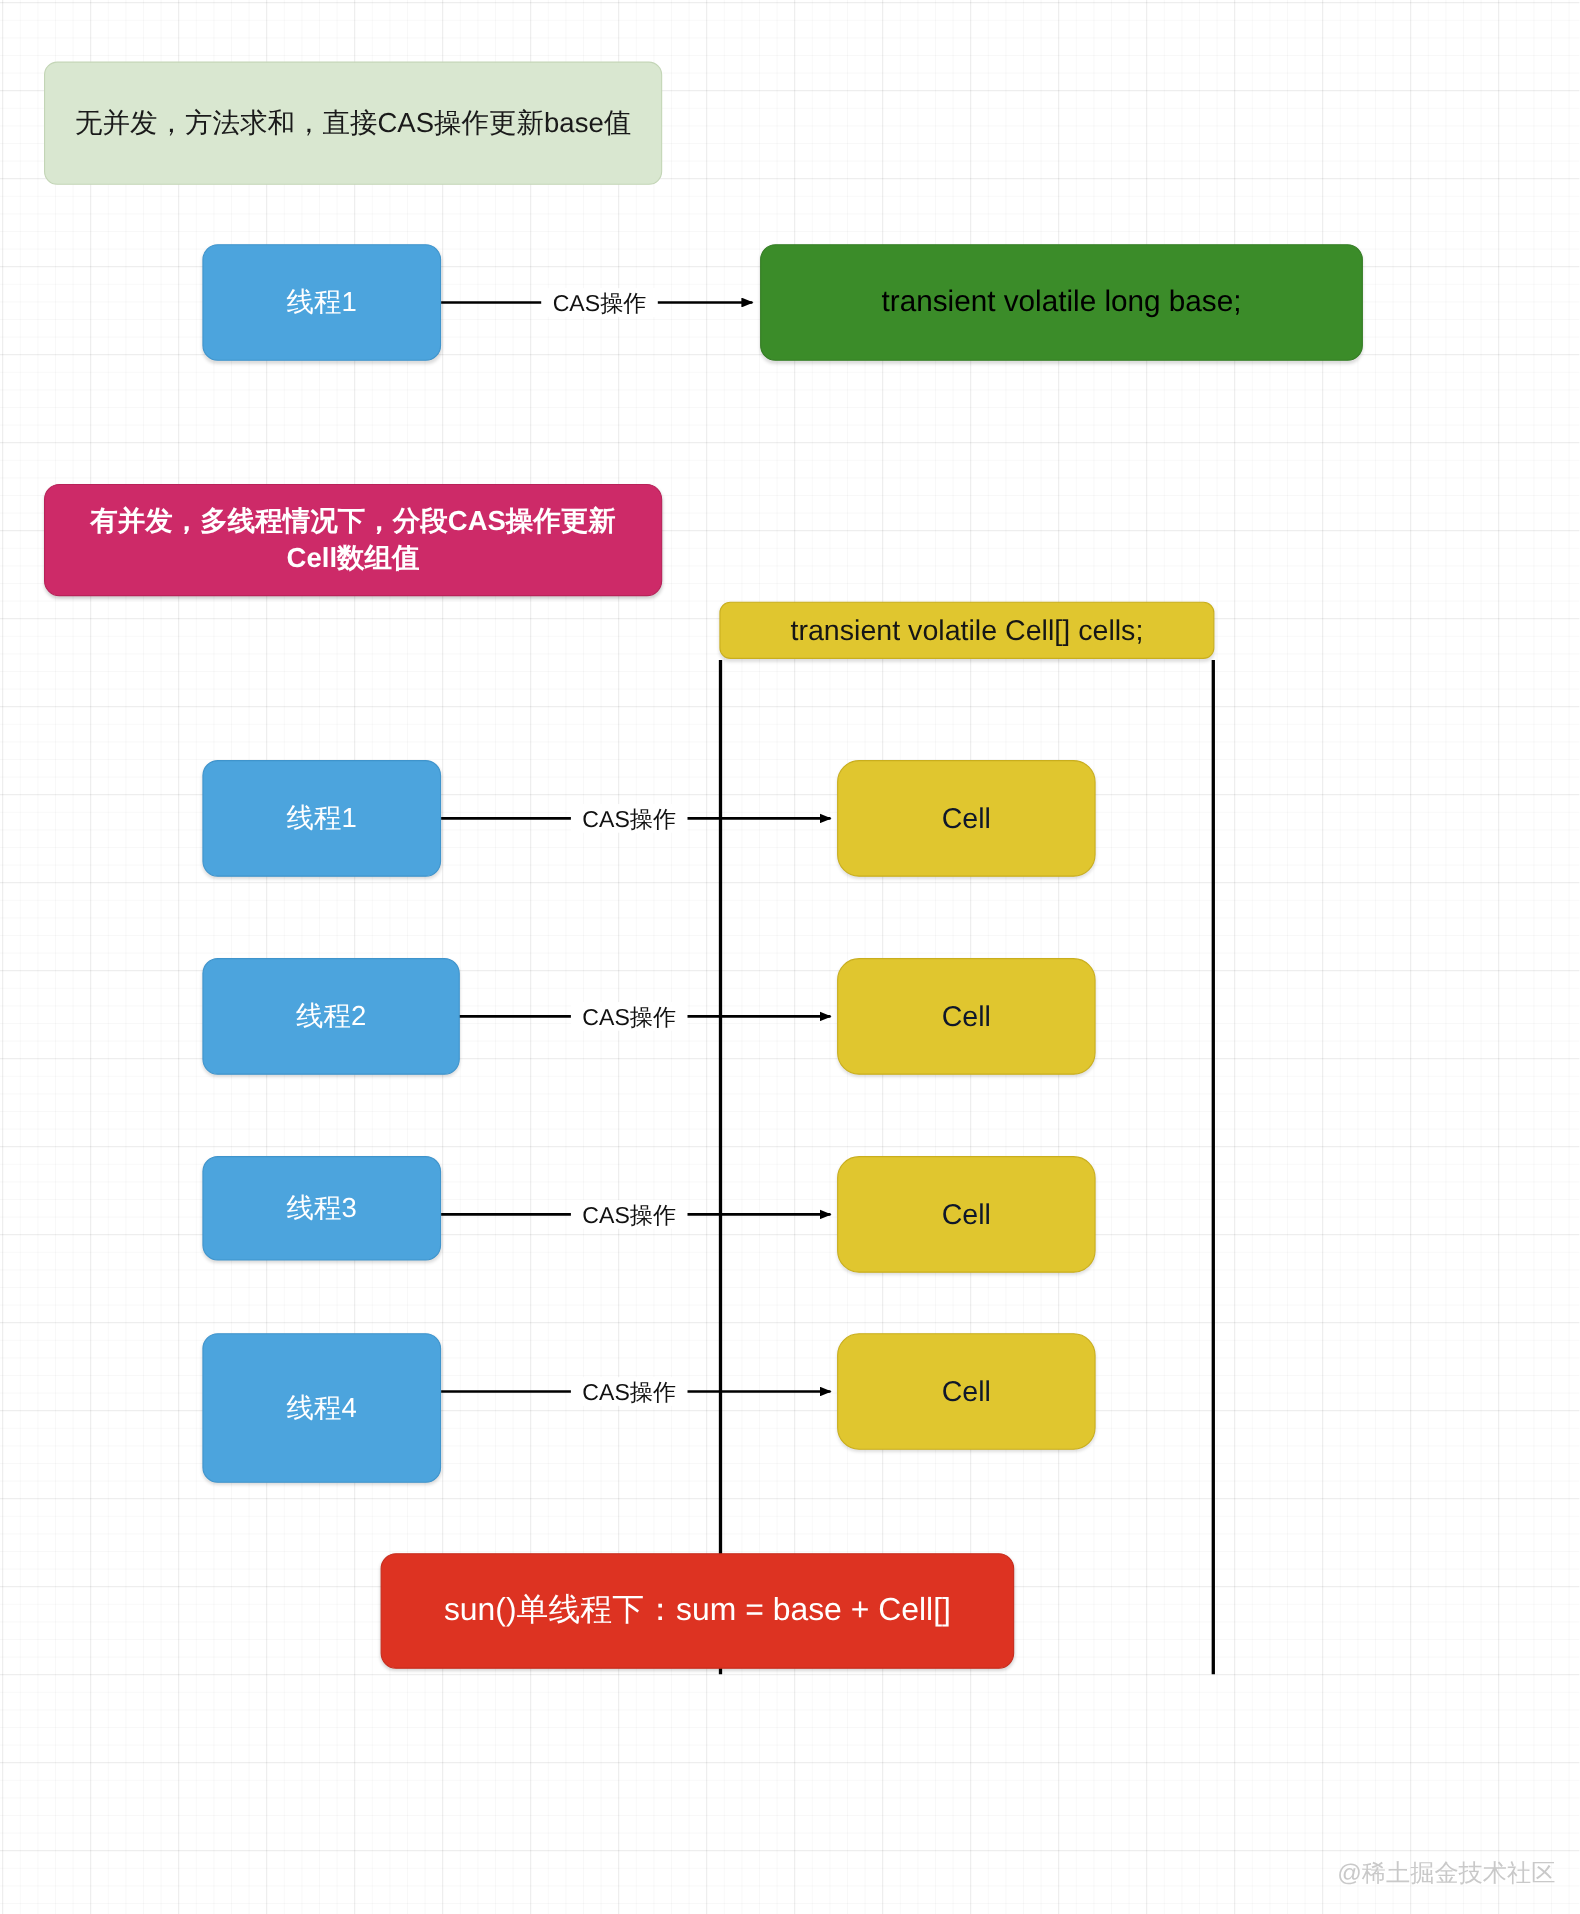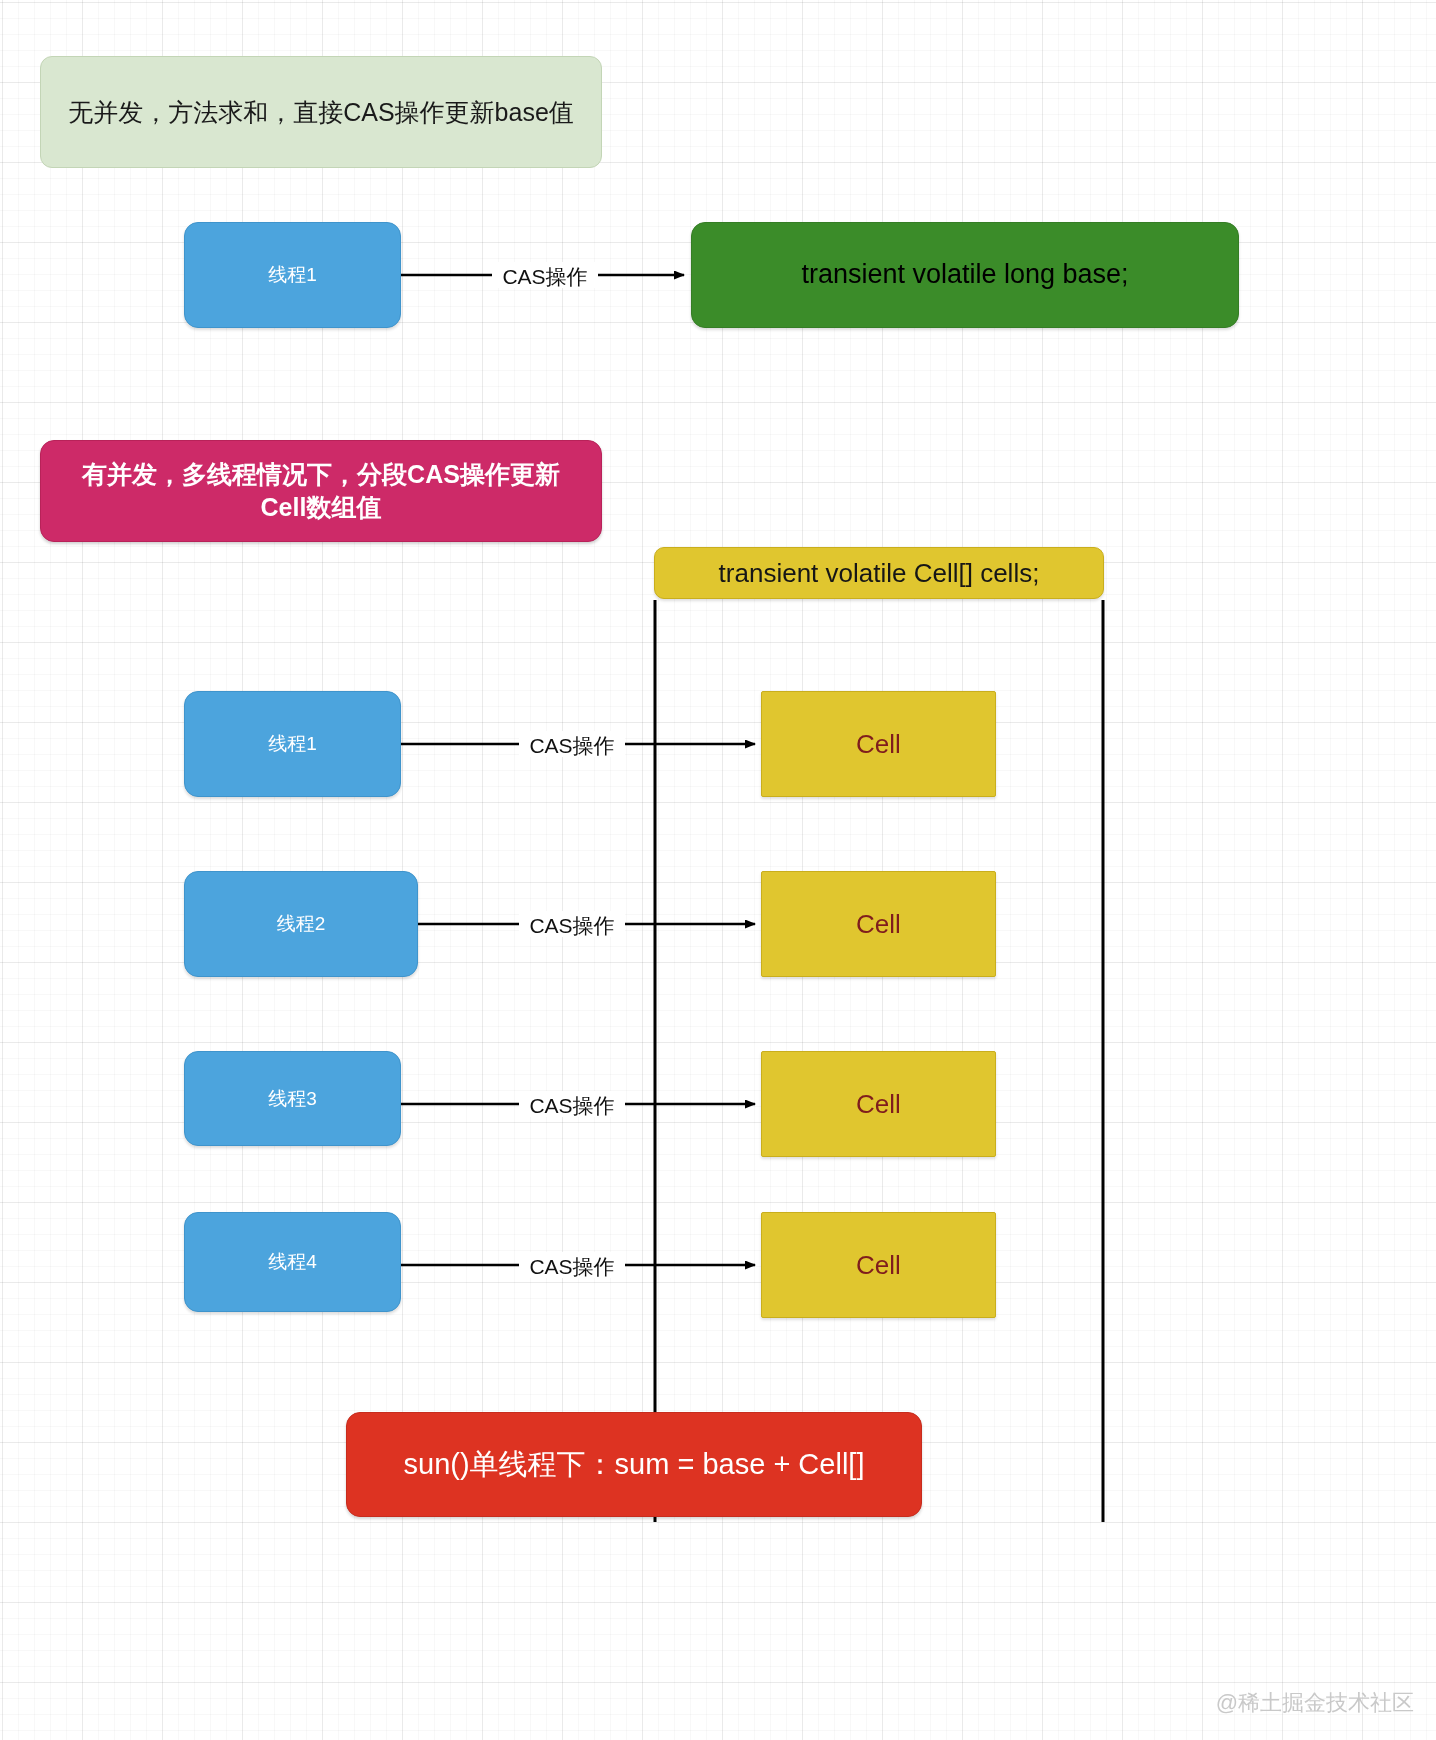--- a/index.html
+++ b/index.html
@@ -59,21 +59,21 @@
     font-size: 25px;
     font-weight: 600;
     border-radius: 14px;
     box-shadow: 0 2px 3px rgba(0,0,0,0.18);
   }
   
   .thread-box {
     background: #4ca4dd;
     border: 1px solid #3f94cc;
     color: #ffffff;
-    font-size: 19px;
+    font-size: 25px;
     border-radius: 14px;
     box-shadow: 0 2px 3px rgba(0,0,0,0.14);
   }
   
   .base-box {
     background: #3b8c29;
     border: 1px solid #357d25;
     color: #000000;
     font-size: 27px;
     border-radius: 14px;
@@ -84,23 +84,23 @@
     background: #e0c62f;
     border: 1px solid #c9ae1d;
     color: #161616;
     font-size: 26px;
     border-radius: 10px;
     box-shadow: 0 2px 3px rgba(0,0,0,0.13);
   }
   .cell-box {
     background: #e0c62f;
     border: 1px solid #c9ae1d;
-    color: #7f1d1d;
+    color: #0f172a;
     font-size: 26px;
-    border-radius: 2px;
+    border-radius: 20px;
     box-shadow: 0 2px 3px rgba(0,0,0,0.13);
     text-align: center;
   }
   
   .sum-box {
     background: #dd3322;
     border: 1px solid #c72c1d;
     color: #ffffff;
     font-size: 29px;
     border-radius: 14px;
@@ -193,21 +193,21 @@
 
   <div class="node thread-box" style="left:184px; top:691px; width:217px; height:106px;">
     <span class="node-text">线程1</span>
   </div>
   <div class="node thread-box" style="left:184px; top:871px; width:234px; height:106px;">
     <span class="node-text">线程2</span>
   </div>
   <div class="node thread-box" style="left:184px; top:1051px; width:217px; height:95px;">
     <span class="node-text">线程3</span>
   </div>
-  <div class="node thread-box" style="left:184px; top:1212px; width:217px; height:100px;">
+  <div class="node thread-box" style="left:184px; top:1212px; width:217px; height:136px;">
     <span class="node-text">线程4</span>
   </div>
 
   <div class="node cell-box" style="left:761px; top:691px; width:235px; height:106px;">
     <span class="node-text">Cell</span>
   </div>
   <div class="node cell-box" style="left:761px; top:871px; width:235px; height:106px;">
     <span class="node-text">Cell</span>
   </div>
   <div class="node cell-box" style="left:761px; top:1051px; width:235px; height:106px;">

